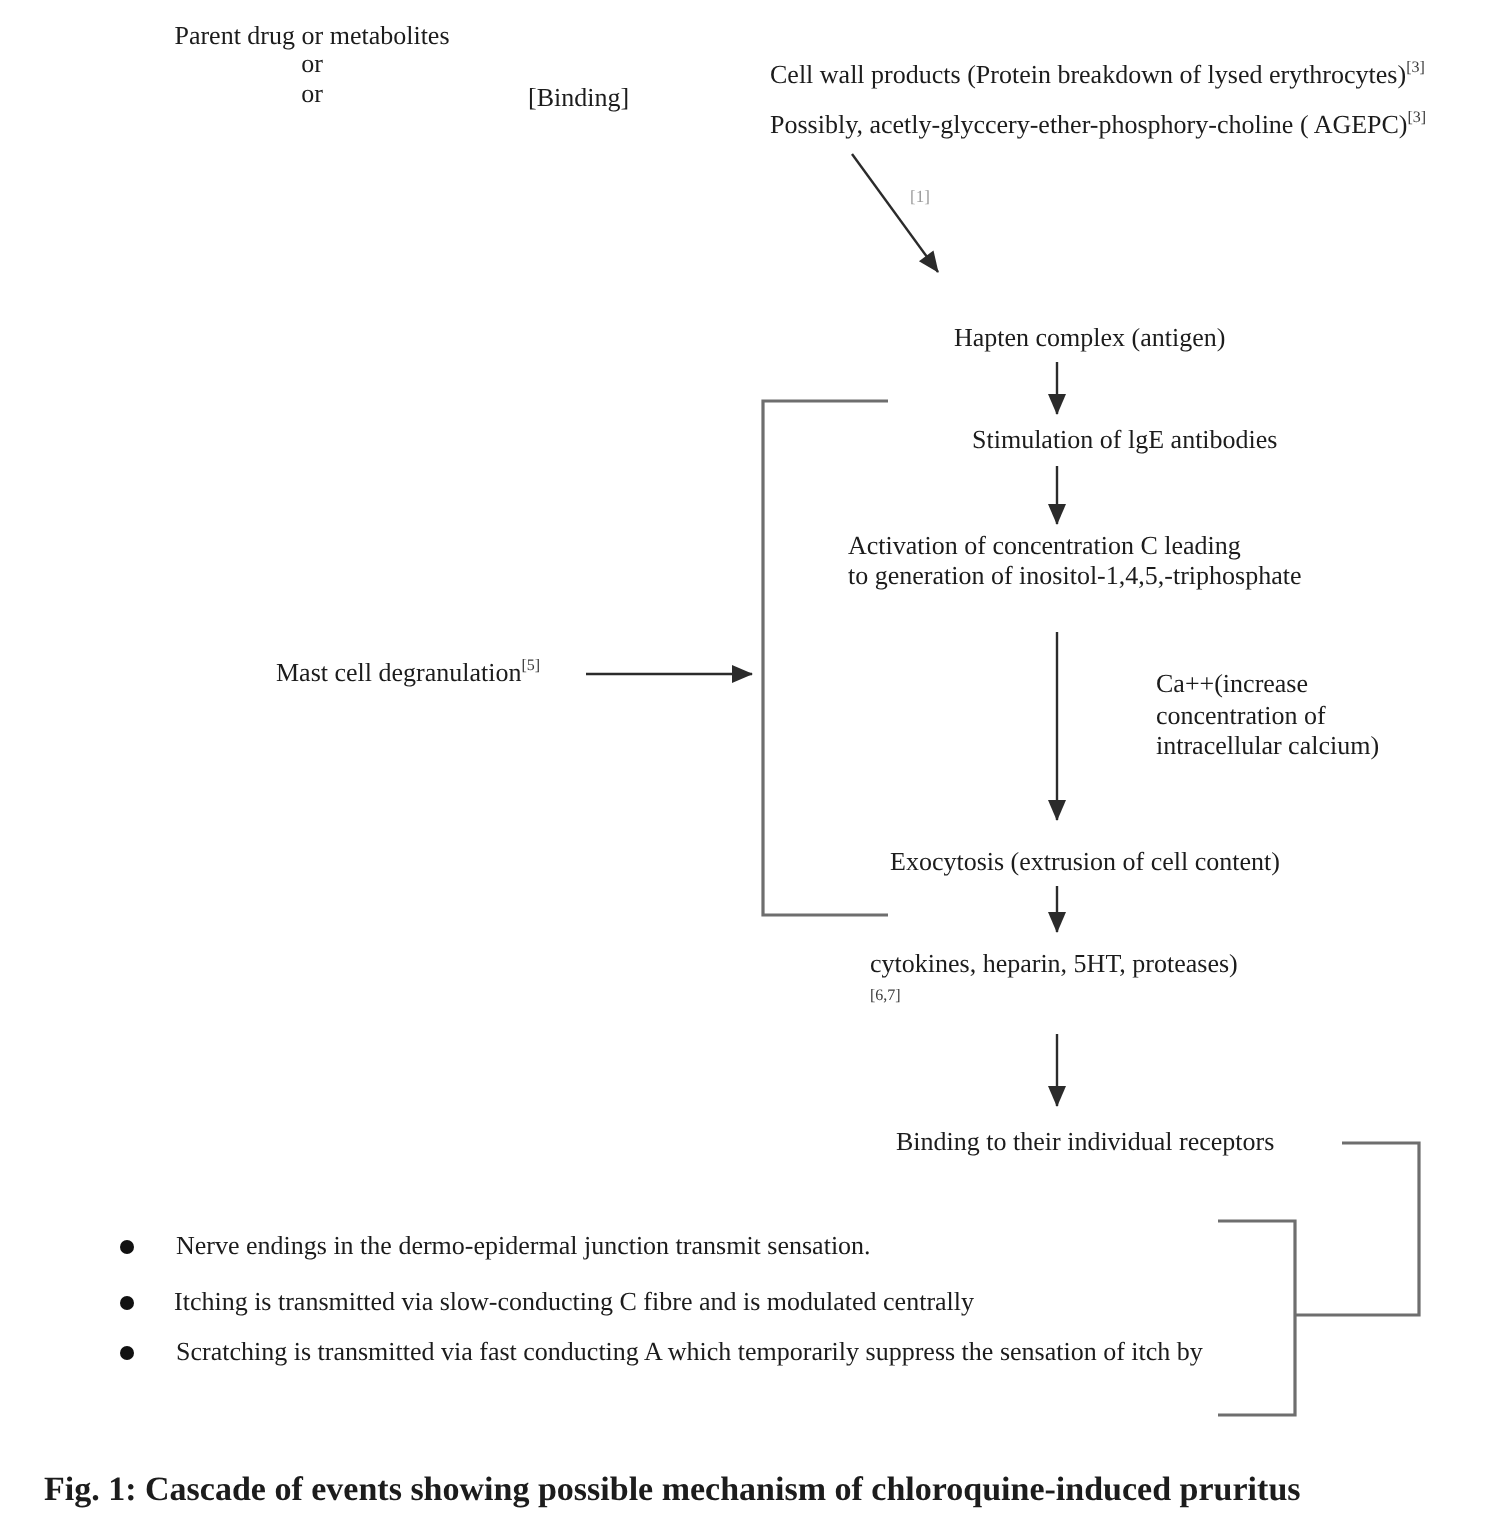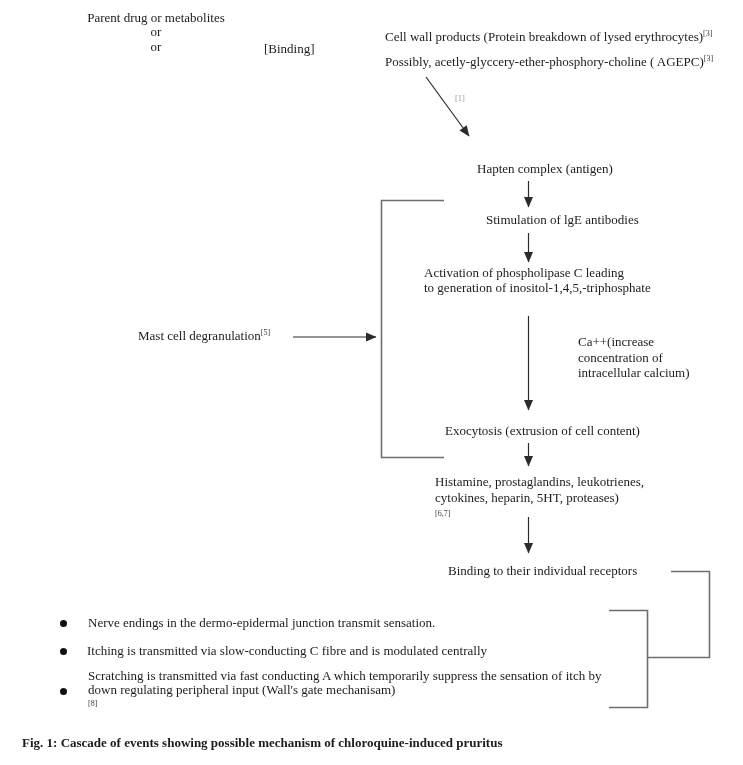--- a/index.html
+++ b/index.html
@@ -23,28 +23,28 @@
   
   #node-hapten{left:477px;top:161px;}
   #node-stimulation{left:486px;top:212px;}
   #node-activation{left:424px;top:266px;line-height:14.6px;}
   #node-ca{left:578px;top:334px;line-height:15.6px;}
   #node-mast{left:138px;top:328px;}
   #node-exocytosis{left:445px;top:423px;}
   #node-histamine{left:435px;top:474px;line-height:16px;}
   #node-binding-receptors{left:448px;top:563px;}
   
-  .bullet{position:absolute;left:60px;display:flex;align-items:center;gap:21px;}
+  .bullet{position:absolute;left:60px;display:flex;align-items:center;gap:21px;text-align:right;}
   .bullet .dot{width:7px;height:7px;border-radius:50%;background:#111;flex:none;}
   .bullet .bl{display:block;white-space:nowrap;line-height:14.2px;}
   #bullet-1{top:616px;}
   #bullet-2{top:644px;gap:20px;}
   #bullet-3{top:669px;}
   
-  #caption{left:22px;top:735px;font-weight:bold;font-size:13px;}
+  #caption{left:22px;top:735px;font-weight:bold;font-size:17px;}
   
   #flow-lines{position:absolute;left:0;top:0;pointer-events:none;}
   #flow-lines .arrow{stroke:var(--line);stroke-width:1.2;fill:none;}
   #flow-lines .bracket{stroke:var(--bracket);stroke-width:1.6;fill:none;}
   #flow-lines .arrowhead{fill:var(--line);}
 </style>
 </head>
 <body>
 
 <svg id="flow-lines" width="743" height="765" viewBox="0 0 743 765">
@@ -80,52 +80,50 @@
   <span>Possibly, acetly-glyccery-ether-phosphory-choline ( AGEPC)</span><sup>[3]</sup>
 </div>
 
 <div id="arrow1-label" class="abs">[1]</div>
 
 <div id="node-hapten" class="abs">Hapten complex (antigen)</div>
 
 <div id="node-stimulation" class="abs">Stimulation of lgE antibodies</div>
 
 <div id="node-activation" class="abs blk">
-  <span>Activation of phospholipase C leading</span>
+  <span>Activation of concentration C leading</span>
   <span>to generation of inositol-1,4,5,-triphosphate</span>
 </div>
 
 <div id="node-ca" class="abs blk">
   <span>Ca++(increase</span>
   <span>concentration of</span>
   <span>intracellular calcium)</span>
 </div>
 
 <div id="node-mast" class="abs">
   <span>Mast cell degranulation</span><sup>[5]</sup>
 </div>
 
 <div id="node-exocytosis" class="abs">Exocytosis (extrusion of cell content)</div>
 
 <div id="node-histamine" class="abs blk">
-  <span>Histamine, prostaglandins, leukotrienes,</span>
   <span><span>cytokines, heparin, 5HT, proteases)</span><sup>[6,7]</sup></span>
 </div>
 
 <div id="node-binding-receptors" class="abs">Binding to their individual receptors</div>
 
 <div id="bullet-1" class="bullet">
   <span class="dot"></span>
   <span class="bl">Nerve endings in the dermo-epidermal junction transmit sensation.</span>
 </div>
 <div id="bullet-2" class="bullet">
   <span class="dot"></span>
   <span class="bl">Itching is transmitted via slow-conducting C fibre and is modulated centrally</span>
 </div>
 <div id="bullet-3" class="bullet">
   <span class="dot"></span>
   <span class="blk">
     <span class="bl">Scratching is transmitted via fast conducting A which temporarily suppress the sensation of itch by</span>
-    <span class="bl"><span>down regulating peripheral input (Wall's gate mechanisam)</span><sup>[8]</sup></span>
   </span>
 </div>
 
 <div id="caption" class="abs">Fig. 1: Cascade of events showing possible mechanism of chloroquine-induced pruritus</div>
 
 </body></html>

